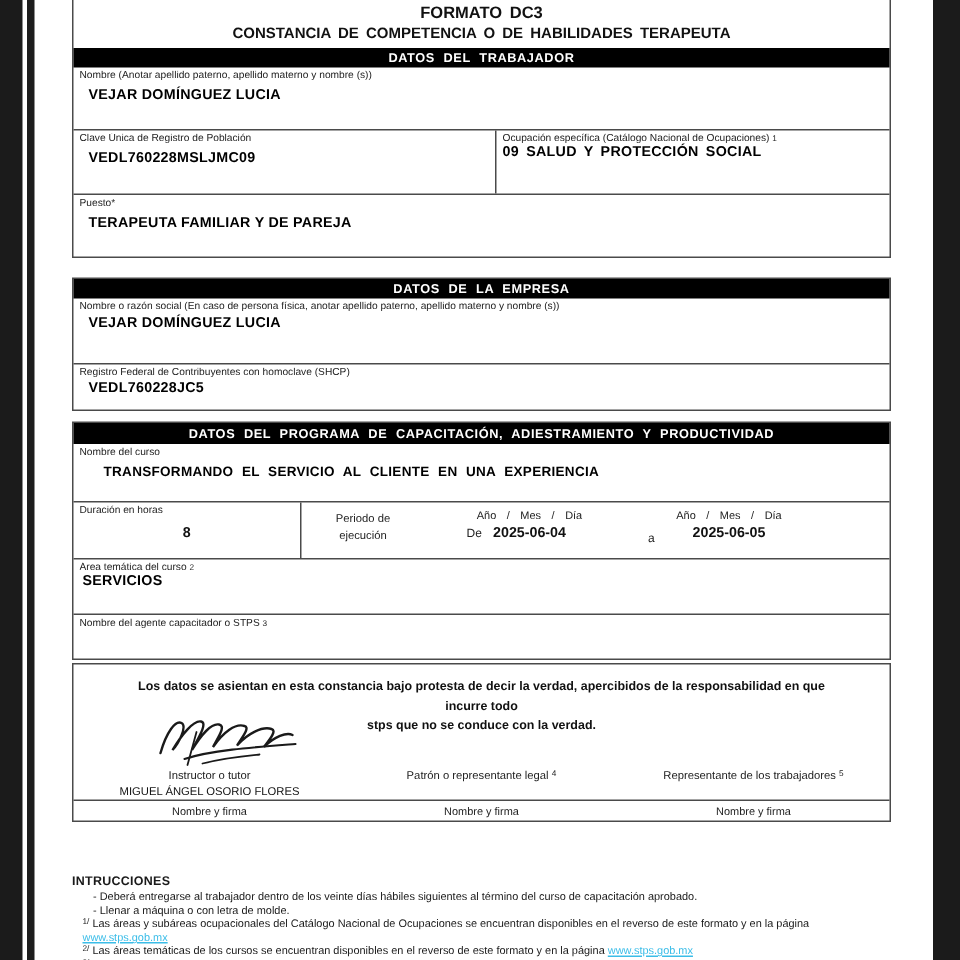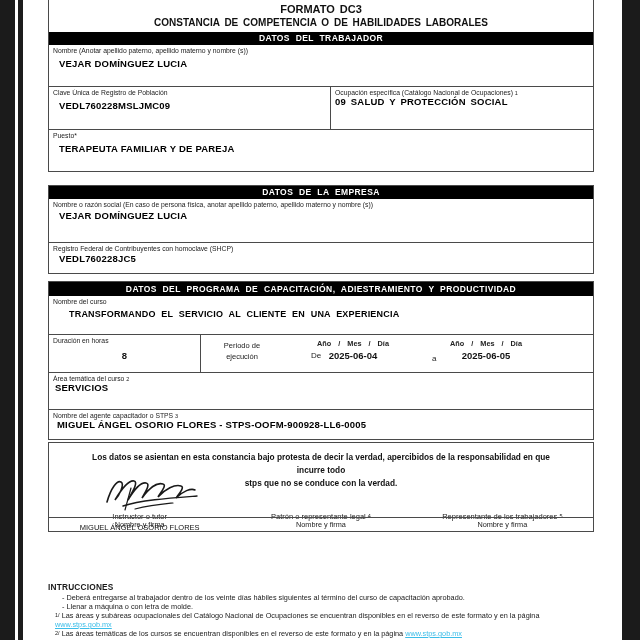--- a/index.html
+++ b/index.html
@@ -45,26 +45,26 @@
   .title-line1{font-size:11px;font-weight:bold;padding-top:4px;word-spacing:2px;}
   .title-line2{font-size:10px;font-weight:bold;padding-top:2px;word-spacing:2px;}
 
   
   .dur-cell{width:152px;border-right:1px solid #4a4a4a;}
   .dur-val{position:absolute;top:15px;left:0;width:100%;text-align:center;font-size:9.5px;font-weight:bold;}
   .per-cell{flex:1;position:relative;font-size:7.5px;}
   .per-lbl{position:absolute;left:10px;top:5px;width:62px;text-align:center;line-height:11px;color:#222;}
   .de-lbl{position:absolute;left:66px;top:16px;font-size:8px;color:#222;margin-left:44px;}
   .a-lbl{position:absolute;left:231px;top:19px;font-size:8px;color:#222;}
-  .date-hdr{position:absolute;top:4px;width:120px;text-align:center;font-size:7.3px;color:#222;word-spacing:5px;font-weight:bold;}
+  .date-hdr{position:absolute;top:4px;width:120px;text-align:center;font-size:7.3px;color:#222;word-spacing:5px;}
   .date-val{position:absolute;top:15px;width:120px;text-align:center;font-size:9.5px;font-weight:bold;}
   .dh1,.dv1{left:92px;} .dh2,.dv2{left:225px;}
 
   
-  .sigbox{position:absolute;left:33px;top:442px;width:546px;height:90px;border:1px solid #4a4a4a;box-sizing:border-box;}
+  .sigbox{position:absolute;left:33px;top:442px;width:546px;height:106px;border:1px solid #4a4a4a;box-sizing:border-box;}
   .decl{position:absolute;top:8px;left:30px;right:30px;text-align:center;font-size:8.3px;font-weight:bold;line-height:13px;}
   .sig-svg{position:absolute;left:52px;top:33px;}
   .sig-names{position:absolute;top:68px;left:0;right:0;display:flex;text-align:center;}
   .sig-col{flex:1;font-size:7.5px;line-height:11px;color:#222;}
   .sig-col .person{font-size:7.5px;color:#111;}
   .sig-bottom{
     position:absolute;bottom:0;left:0;right:0;height:13px;border-top:1px solid #4a4a4a;
     display:flex;text-align:center;align-items:center;
   }
   .sig-bottom span{flex:1;font-size:7.3px;color:#222;}
@@ -81,21 +81,21 @@
 </style>
 </head>
 <body>
 
 <div class="page">
   <div class="page-edge"></div>
 
   <div class="box" style="top:-2px;">
     <div class="title-area">
       <div class="title-line1">FORMATO DC3</div>
-      <div class="title-line2">CONSTANCIA DE COMPETENCIA O DE HABILIDADES LABORALES</div>
+      <div class="title-line2">CONSTANCIA DE COMPETENCIA O DE HABILIDADES TERAPEUTA</div>
     </div>
     <div class="bar">DATOS DEL TRABAJADOR</div>
     <div class="row first" style="height:41px;">
       <div class="lbl">Nombre (Anotar apellido paterno, apellido materno y nombre (s))</div>
       <div class="val">VEJAR DOMÍNGUEZ LUCIA</div>
     </div>
     <div class="row" style="height:43px;">
       <div class="split">
         <div class="cell left">
           <div class="lbl">Clave Única de Registro de Población</div>
@@ -150,21 +150,20 @@
           <div class="date-val dv2">2025-06-05</div>
         </div>
       </div>
     </div>
     <div class="row" style="height:37px;">
       <div class="lbl"><span>Área temática del curso</span> <span class="sup">2</span></div>
       <div class="val" style="top:9px;left:6px;">SERVICIOS</div>
     </div>
     <div class="row" style="height:30px;">
       <div class="lbl"><span>Nombre del agente capacitador o STPS</span> <span class="sup">3</span></div>
-      <div class="val" style="top:9px;left:8px;">MIGUEL ÁNGEL OSORIO FLORES - STPS-OOFM-900928-LL6-0005</div>
     </div>
   </div>
 
   <div class="sigbox">
     <div class="decl">
       <div>Los datos se asientan en esta constancia bajo protesta de decir la verdad, apercibidos de la responsabilidad en que incurre todo</div>
       <div>stps que no se conduce con la verdad.</div>
     </div>
     <svg class="sig-svg" width="118" height="36" viewBox="0 0 118 36">
       <path d="M6,26 C10,12 16,4 20,6 C24,8 18,20 14,24 C20,14 28,4 33,5 C38,6 30,18 27,24 C33,14 40,6 45,7 C50,8 44,16 41,22 C48,12 56,6 62,8 C66,9 60,16 57,21 C64,13 74,8 80,10 C84,11 78,18 75,22 C82,15 90,12 94,14" fill="none" stroke="#1a1a1a" stroke-width="1.6" stroke-linecap="round"></path>

